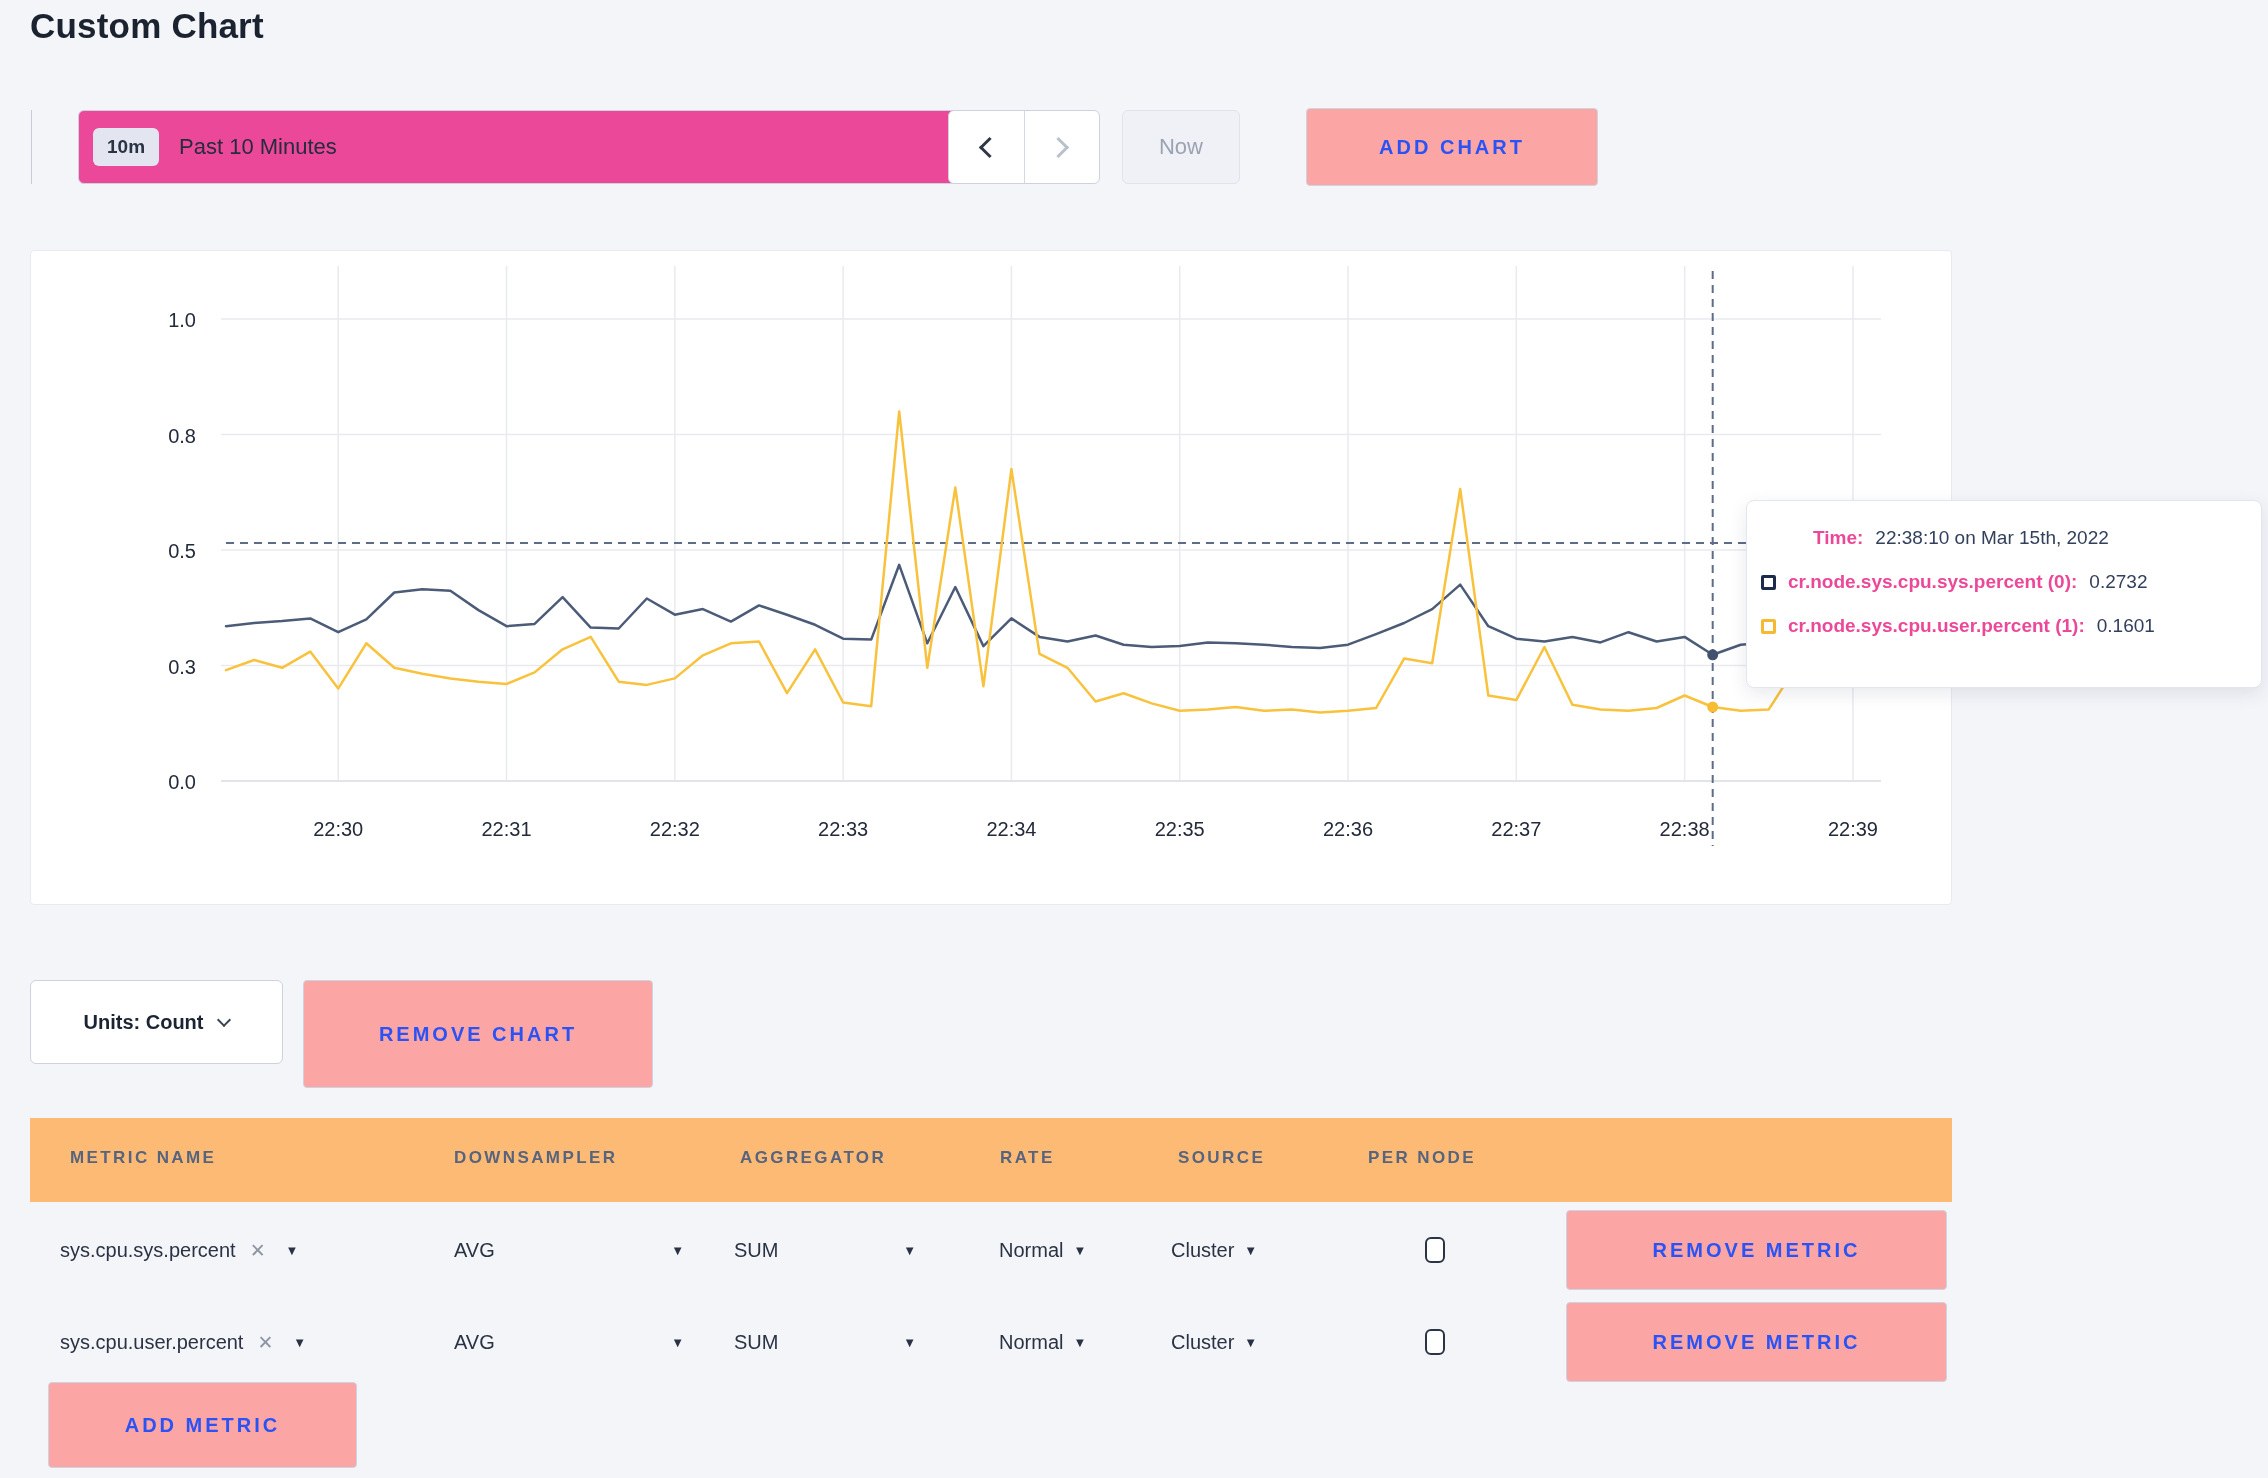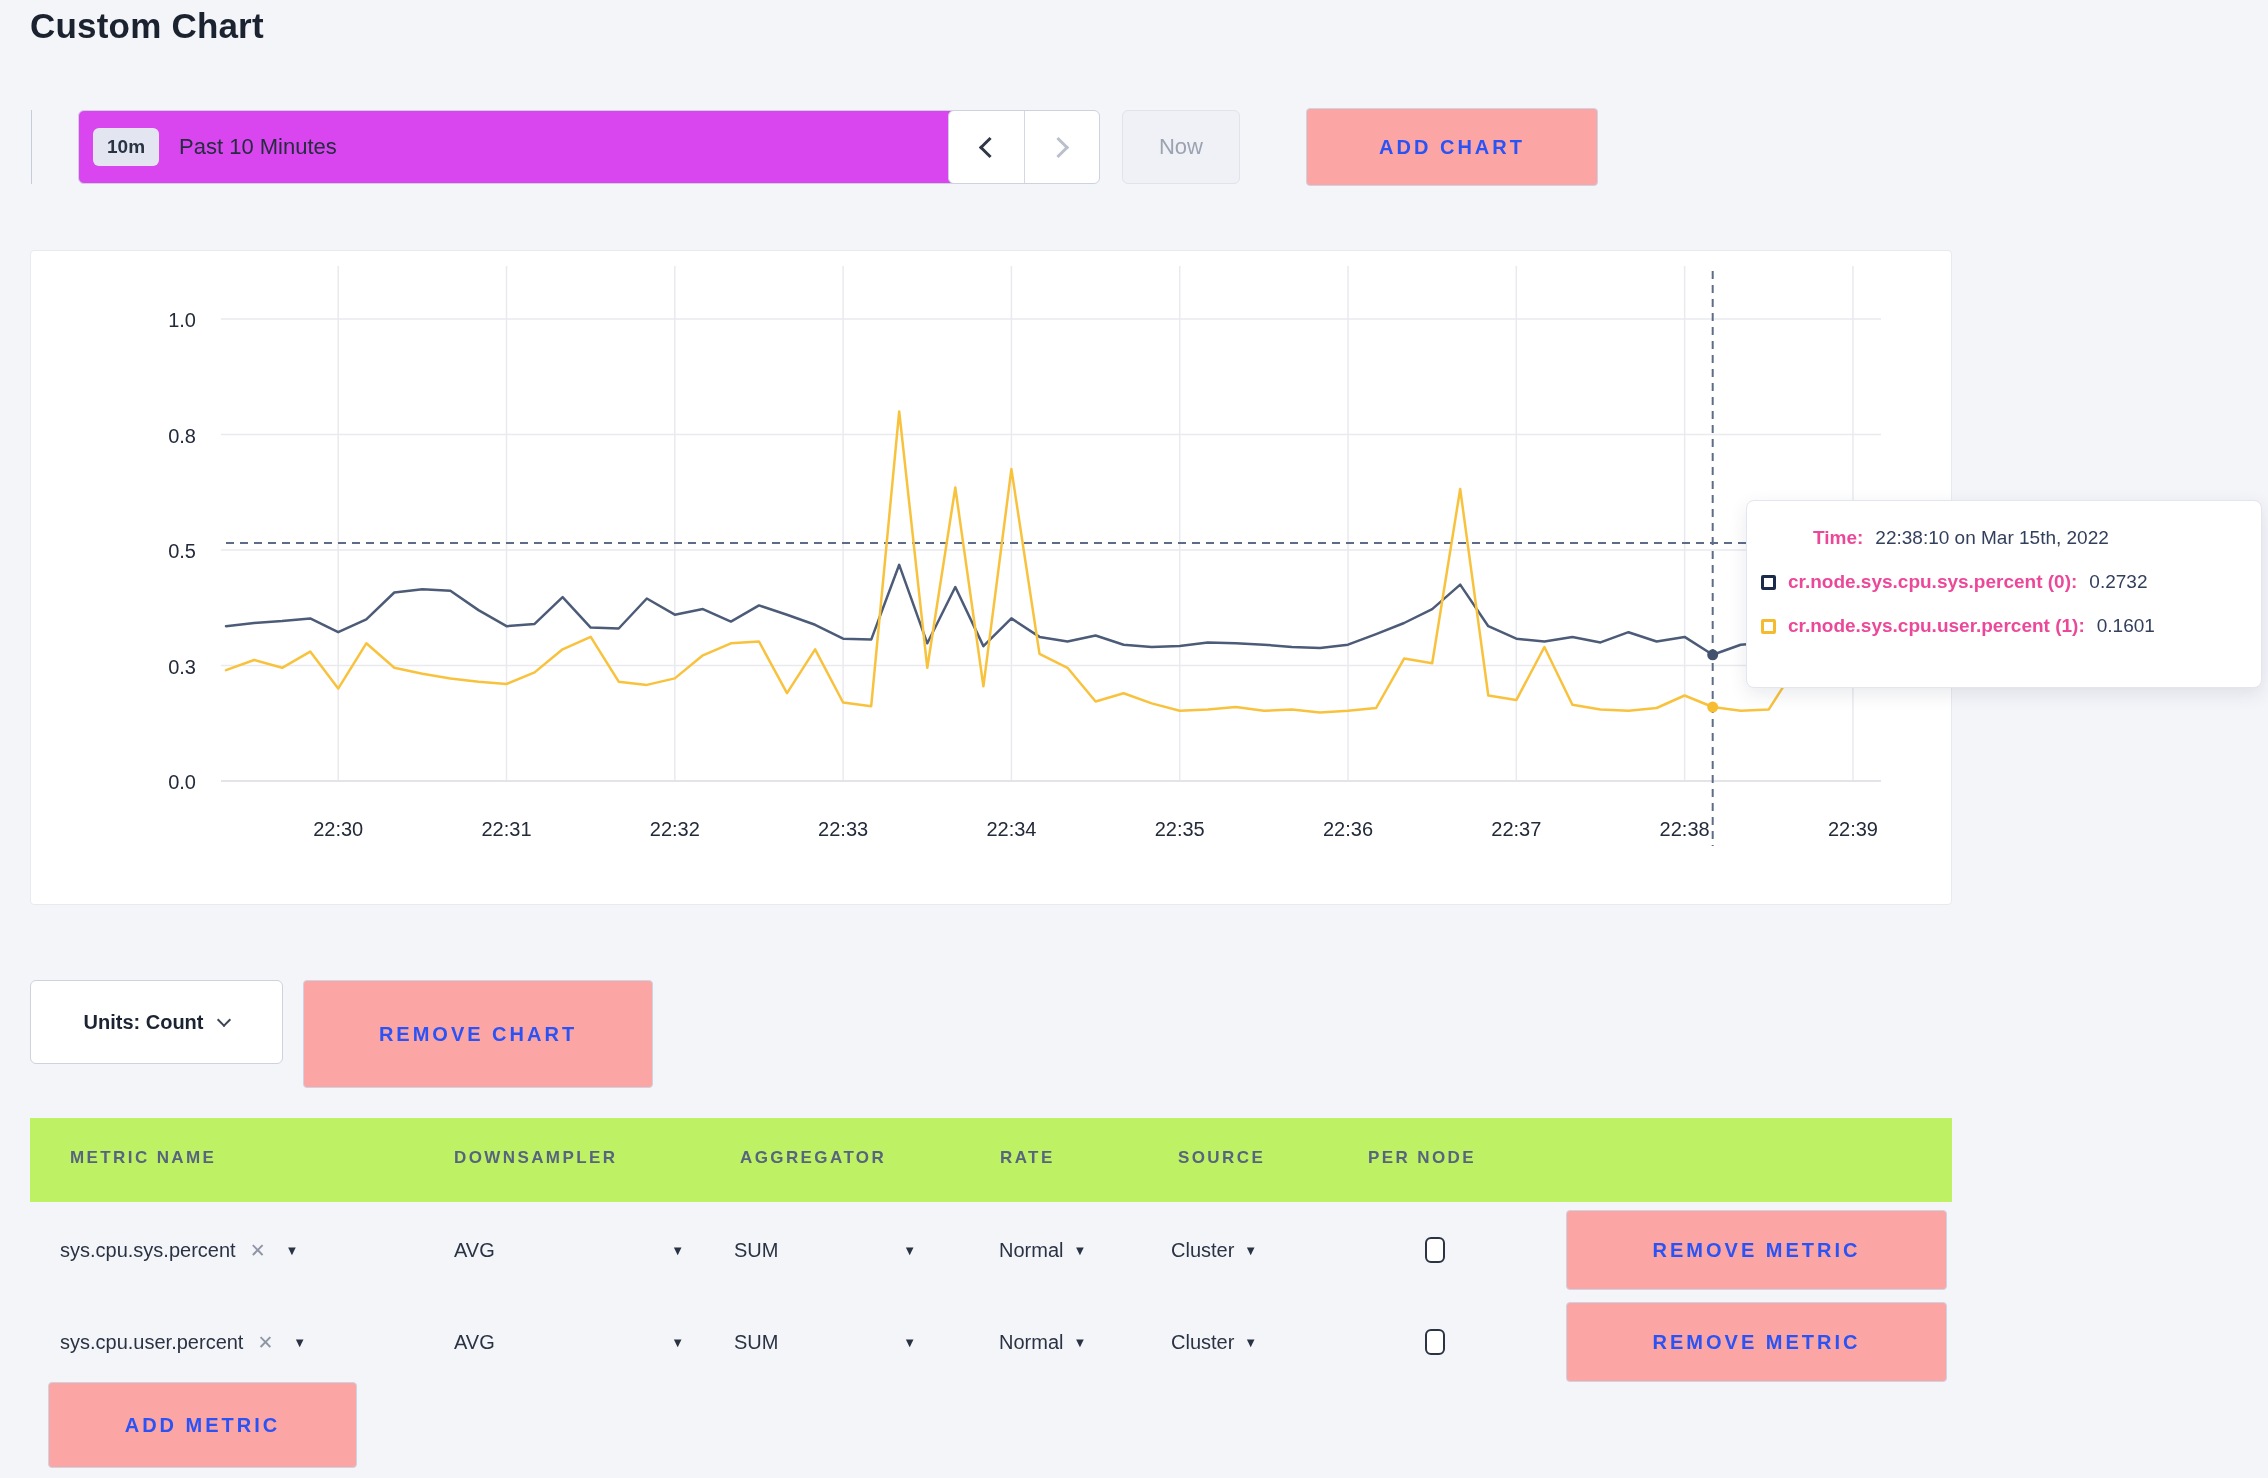--- a/index.html
+++ b/index.html
@@ -12,21 +12,21 @@
     overflow:hidden;
   }
   .page-title {
     position:absolute; left:30px; top:6px;
     font-size:35px; font-weight:600; color:#1c2330; letter-spacing:.2px;
   }
   
   .toolbar-divider { position:absolute; left:31px; top:110px; width:1px; height:74px; background:#c7ccd8; }
   .time-dropdown {
     position:absolute; left:78px; top:110px; width:946px; height:74px;
-    background:#d946ef; border:1px solid #cdd2de; border-radius:6px;
+    background:#ec4899; border:1px solid #cdd2de; border-radius:6px;
     display:flex; align-items:center; padding:0 30px 0 14px; cursor:pointer;
   }
   .time-badge {
     background:#e3e6f0; border-radius:6px; padding:8px 14px;
     font-size:19px; font-weight:700; color:#2a3344;
   }
   .time-label { margin-left:20px; font-size:22px; color:#242c3e; }
   .chev {
     width:14px; height:14px; border-right:2.5px solid #3c4557; border-bottom:2.5px solid #3c4557;
     transform:rotate(45deg); display:inline-block;
@@ -76,21 +76,21 @@
   .units-box {
     position:absolute; left:30px; top:980px; width:253px; height:84px;
     background:#fff; border:1px solid #cdd2de; border-radius:6px;
     display:flex; align-items:center; justify-content:center; gap:16px; cursor:pointer;
   }
   .units-box .label { font-size:20px; font-weight:600; color:#1c2433; }
   .units-box .chev { width:10px; height:10px; border-width:2px; margin-top:-4px; }
   .remove-chart-btn { position:absolute; left:303px; top:980px; width:350px; height:108px; }
   
   .table-header-band {
-    position:absolute; left:30px; top:1118px; width:1922px; height:84px; background:#bef264;
+    position:absolute; left:30px; top:1118px; width:1922px; height:84px; background:#fdba74;
   }
   .col-header {
     position:absolute; top:30px; font-size:17px; font-weight:600; letter-spacing:2.4px; color:#57647e;
   }
   .metric-row { position:absolute; left:30px; width:1922px; height:88px; }
   .metric-row .cell { position:absolute; top:0; height:88px; display:flex; align-items:center; font-size:20px; color:#2a3344; }
   .clear-x { color:#8e96a5; font-size:19px; margin-left:14px; cursor:pointer; }
   .tri { font-size:13px; color:#2a3344; cursor:pointer; }
   .cell.name-cell { left:30px; }
   .cell.name-cell .tri { margin-left:20px; }

